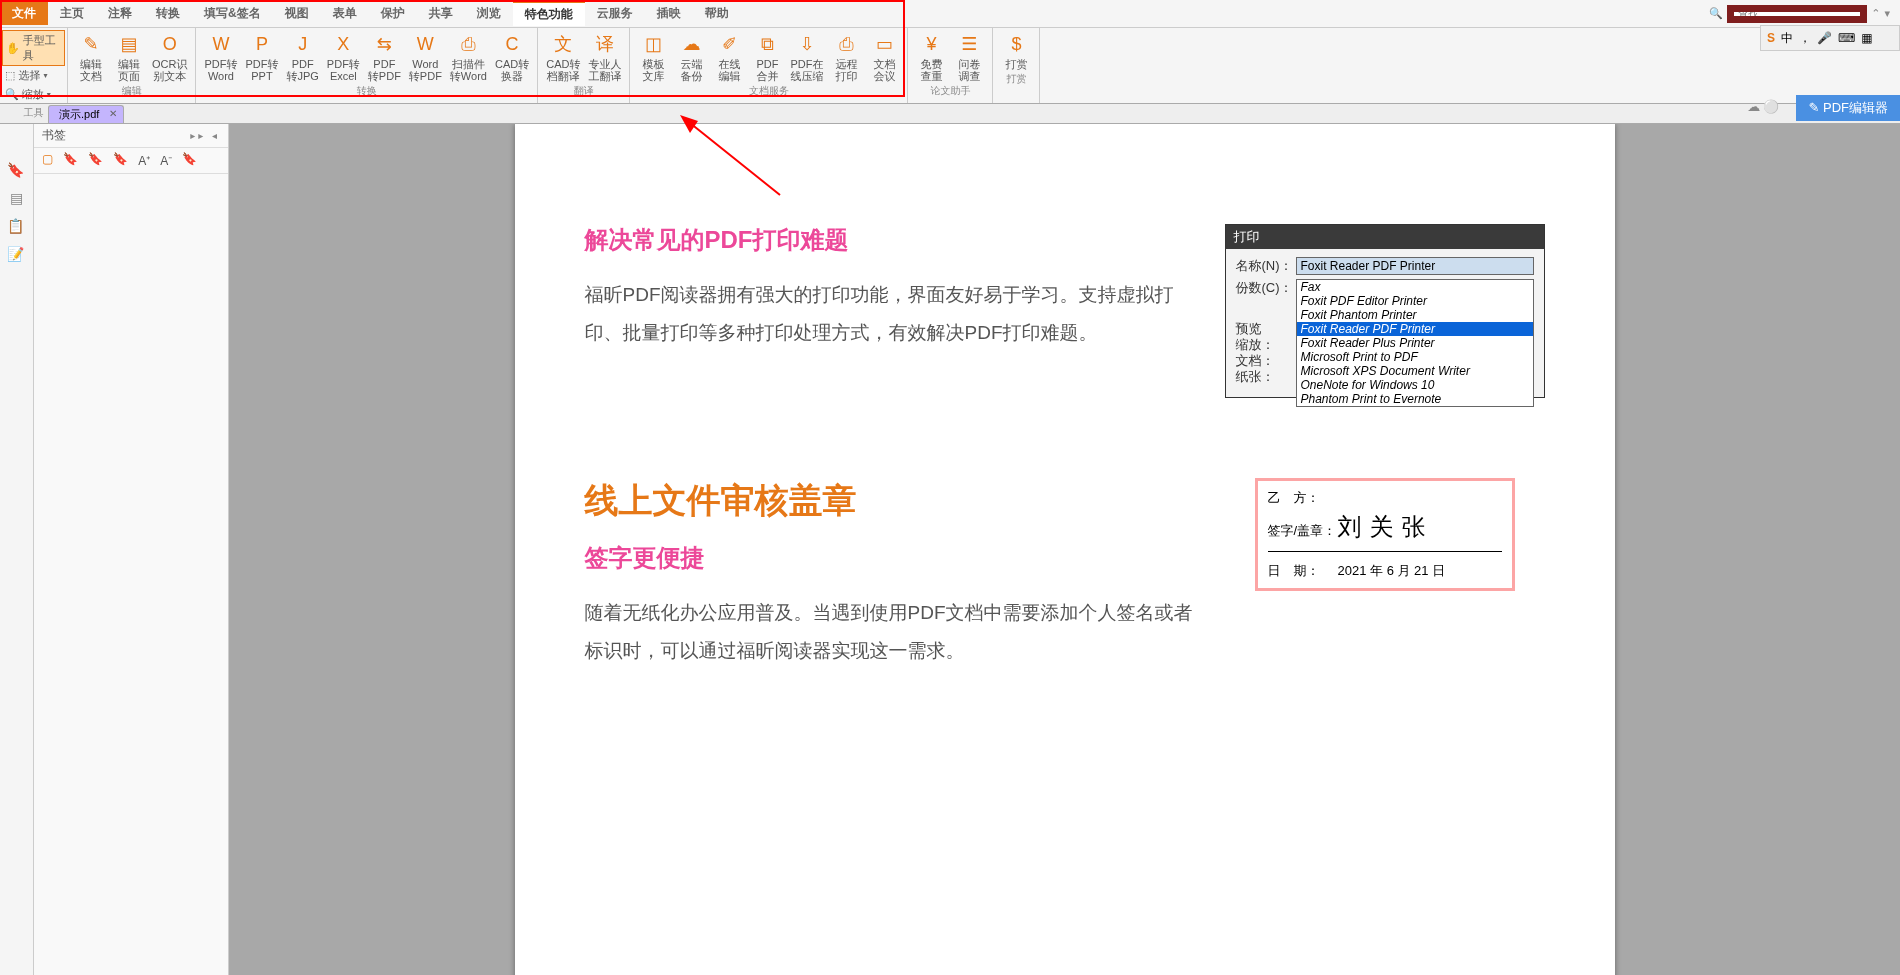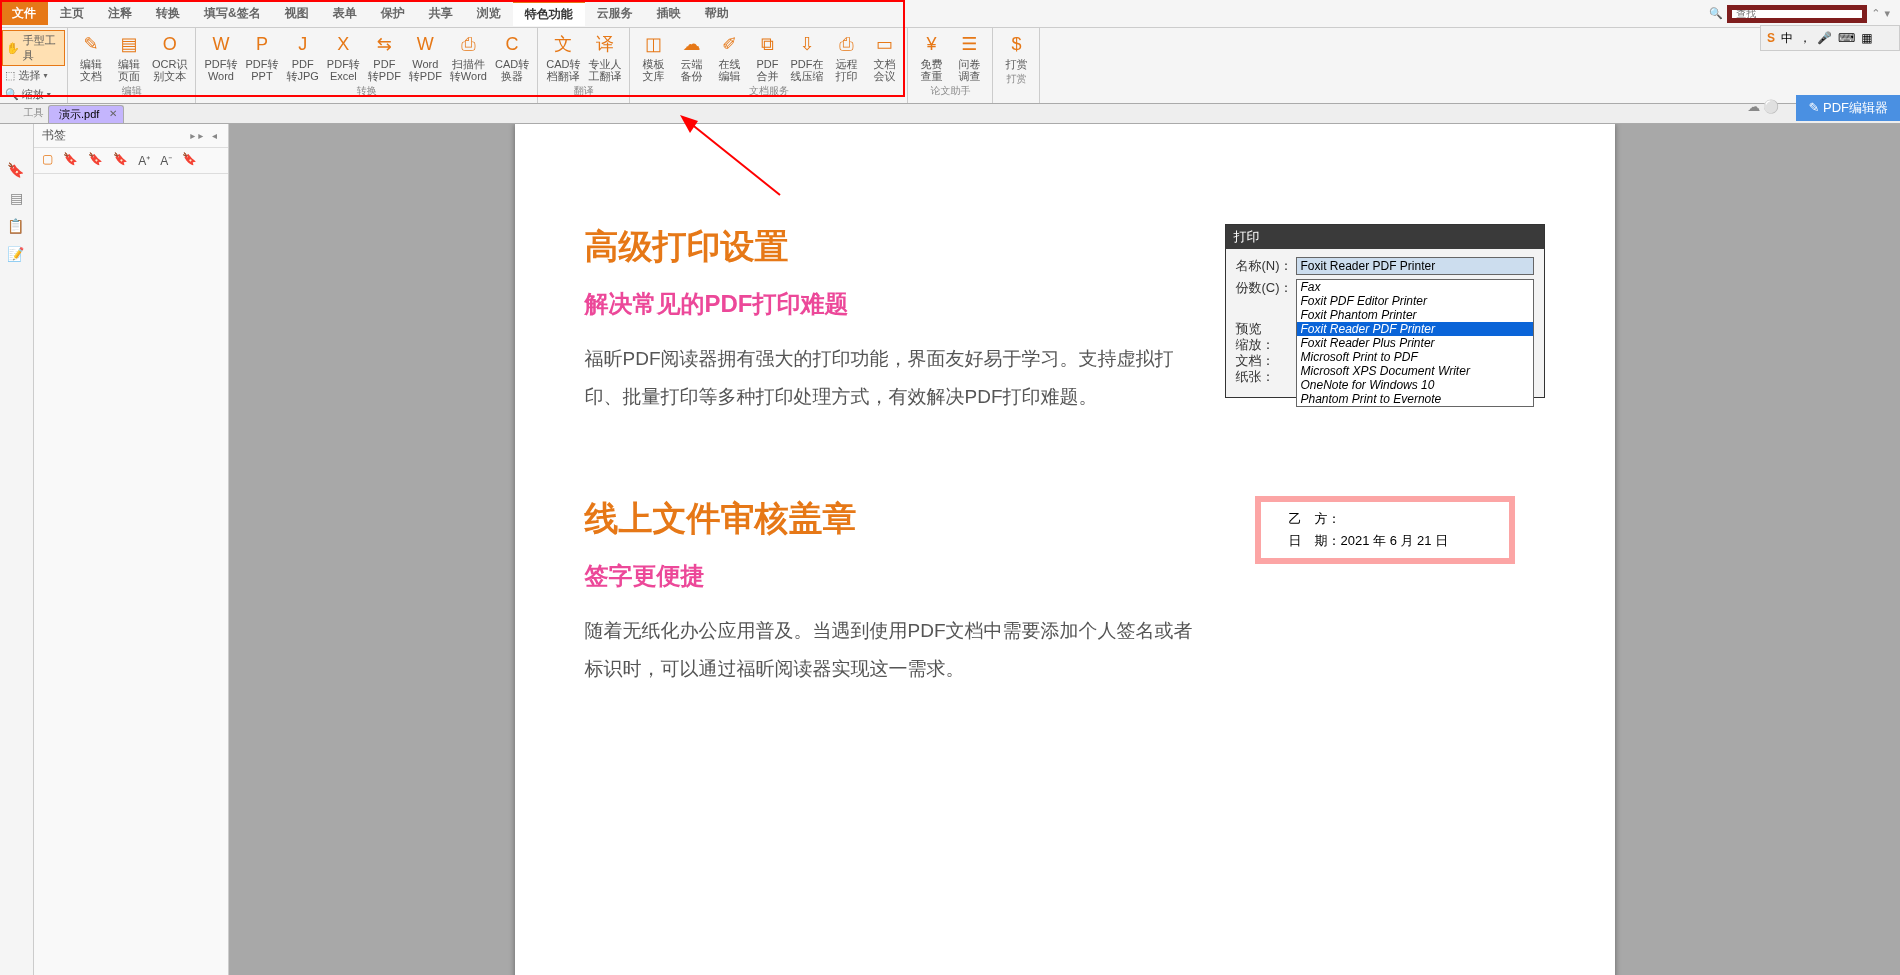--- a/index.html
+++ b/index.html
@@ -3,21 +3,21 @@
   <meta charset="utf-8">
   <style>
     * { margin: 0; padding: 0; box-sizing: border-box; font-family: "Microsoft YaHei", "SimSun", sans-serif; }
     body { background: #fff; width: 1900px; height: 975px; overflow: hidden; position: relative; }
     
     .menubar { height: 28px; background: #f5f5f5; display: flex; align-items: center; border-bottom: 1px solid #ccc; font-size: 12px; }
     .menubar-item { padding: 3px 12px; color: #666; cursor: pointer; font-weight: bold; }
     .menubar-item.active-file { background: #e67817; color: #fff; font-weight: bold; }
     .menubar-item.active-tab { background: #fff; border-top: 2px solid #e67817; color: #333; }
     .menubar-right { margin-left: auto; display: flex; align-items: center; gap: 4px; padding-right: 10px; }
-    .search-box { width: 140px; height: 18px; border: 5px solid #7f1d1d; font-size: 10px; padding: 0 4px; color: #999; }
+    .search-box { width: 140px; height: 18px; border: 7px solid #7f1d1d; font-size: 10px; padding: 0 4px; color: #999; }
     .reveal-icon { font-size: 11px; color: #888; }
     
     .ribbon { height: 76px; background: #f5f5f5; border-bottom: 1px solid #aaa; display: flex; position: relative; }
     .ribbon-left-tools { width: 68px; padding: 2px; font-size: 11px; color: #555; border-right: 1px solid #ccc; }
     .tool-row { padding: 2px 3px; display: flex; align-items: center; gap: 3px; }
     .tool-row.sel { background: #ffe0b2; border: 1px solid #e67817; }
     .ribbon-group { padding: 4px 8px 2px; text-align: center; border-right: 1px solid #ccc; }
     .ribbon-btns { display: flex; gap: 8px; }
     .ribbon-btn { display: flex; flex-direction: column; align-items: center; gap: 2px; cursor: pointer; min-width: 30px; }
     .ribbon-btn .ic { width: 24px; height: 24px; display: flex; align-items: center; justify-content: center; font-size: 18px; color: #e67817; }
@@ -57,21 +57,21 @@
     .print-dialog .pd-title { background: #3a3a3a; color: #fff; padding: 3px 8px; font-size: 13px; }
     .print-dialog .pd-body { padding: 8px 10px; }
     .pd-row { display: flex; align-items: flex-start; margin-bottom: 4px; }
     .pd-label { width: 60px; color: #333; }
     .pd-combo { flex: 1; border: 1px solid #666; background: #cde; padding: 1px 4px; font-size: 12px; }
     .pd-list { flex: 1; border: 1px solid #666; background: #fff; font-size: 12px; font-style: italic; }
     .pd-list div { padding: 0 4px; }
     .pd-list .selhl { background: #0a64d8; color: #fff; }
     .pd-side { width: 48px; color: #333; line-height: 16px; }
     
-    .stamp-box { border: 6px solid #fca5a5; width: 260px; margin: 0 auto; padding: 6px 10px; font-size: 13px; text-align: right; }
+    .stamp-box { border: 3px solid #fca5a5; width: 260px; margin: 0 auto; padding: 6px 10px; font-size: 13px; }
     .stamp-row { display: flex; align-items: baseline; padding: 2px 0; }
     .stamp-row .sr-l { width: 70px; }
     .stamp-row.br { border-bottom: 1px solid #000; margin-bottom: 8px; padding-bottom: 8px; }
     .stamp-name { font-size: 24px; font-family: "KaiTi","楷体",serif; letter-spacing: 8px; }
     
     .right-ime { position: absolute; top: 25px; right: 0; width: 140px; height: 26px; background: #f0f0f0; border: 1px solid #ccc; display: flex; align-items: center; gap: 6px; padding: 0 6px; font-size: 12px; z-index: 60; }
     .right-ime .s-ic { color: #e67817; font-weight: bold; }
     .pdf-editor-btn { position: absolute; top: 95px; right: 0; background: #4a90e2; color: #fff; font-size: 13px; padding: 4px 12px; cursor: pointer; z-index: 45; }
     .trcloud { position: absolute; top: 99px; right: 120px; font-size: 13px; color: #888; z-index: 45; }
   </style>
@@ -313,21 +313,20 @@
       <span style="color:#555">A⁻</span>
       <span>🔖</span>
     </div>
   </div>
 
   <div class="doc-area">
     <div class="page">
 
       <div class="feature-row">
         <div class="feature-text">
-          <div class="feature-title">高级打印设置</div>
           <div class="feature-sub">解决常见的PDF打印难题</div>
           <div class="feature-desc">福昕PDF阅读器拥有强大的打印功能，界面友好易于学习。支持虚拟打印、批量打印等多种打印处理方式，有效解决PDF打印难题。</div>
         </div>
         <div class="feature-img">
           <div class="print-dialog">
             <div class="pd-title">打印</div>
             <div class="pd-body">
               <div class="pd-row">
                 <div class="pd-label">名称(N)：</div>
                 <div class="pd-combo">Foxit Reader PDF Printer</div>
@@ -363,20 +362,24 @@
         <div class="feature-text">
           <div class="feature-title">线上文件审核盖章</div>
           <div class="feature-sub">签字更便捷</div>
           <div class="feature-desc">随着无纸化办公应用普及。当遇到使用PDF文档中需要添加个人签名或者标识时，可以通过福昕阅读器实现这一需求。</div>
         </div>
         <div class="feature-img">
           <div class="stamp-box">
             <div class="stamp-row">
                 <span class="sr-l">乙　方：</span>
               </div>
+            <div class="stamp-row br">
+              <span class="sr-l">签字/盖章：</span>
+              <span class="stamp-name">刘关张</span>
+            </div>
             <div class="stamp-row">
               <span class="sr-l">日　期：</span>
               <span>2021 年 6 月 21 日</span>
             </div>
           </div>
 
         </div>
       </div>
 
     </div>

